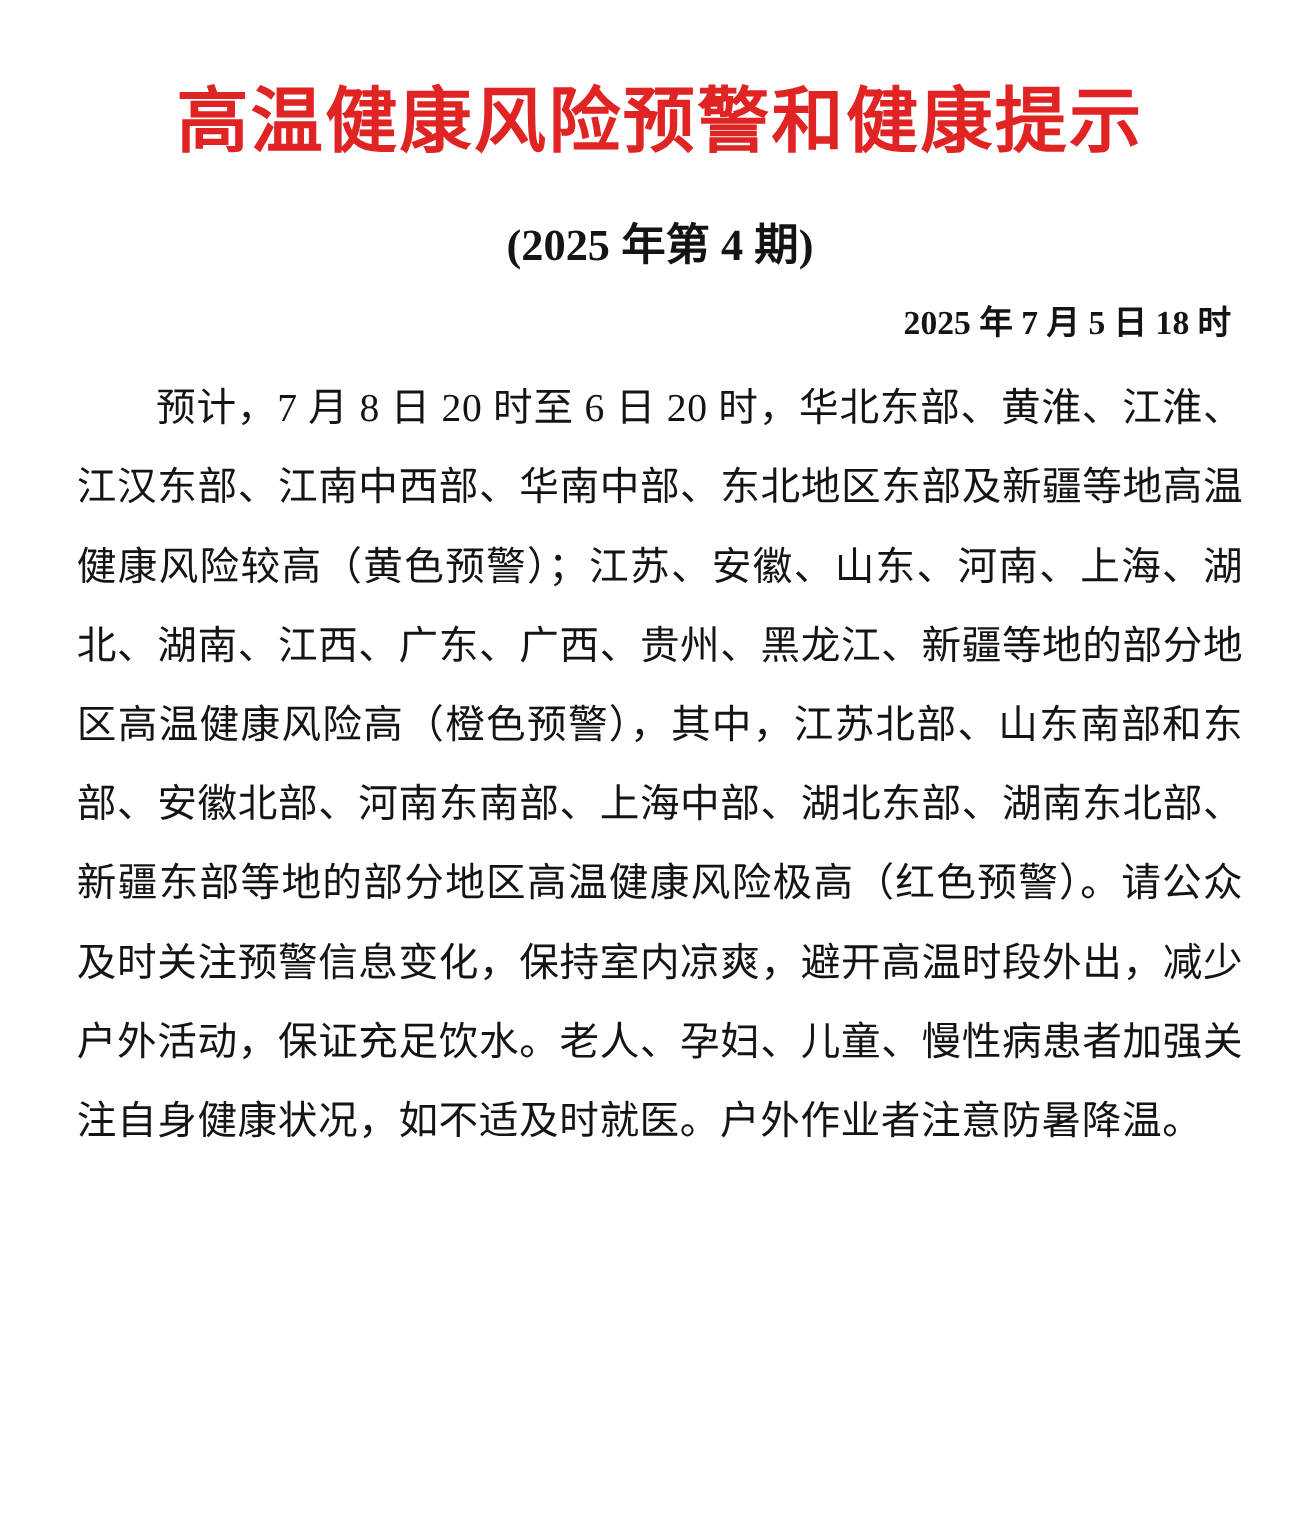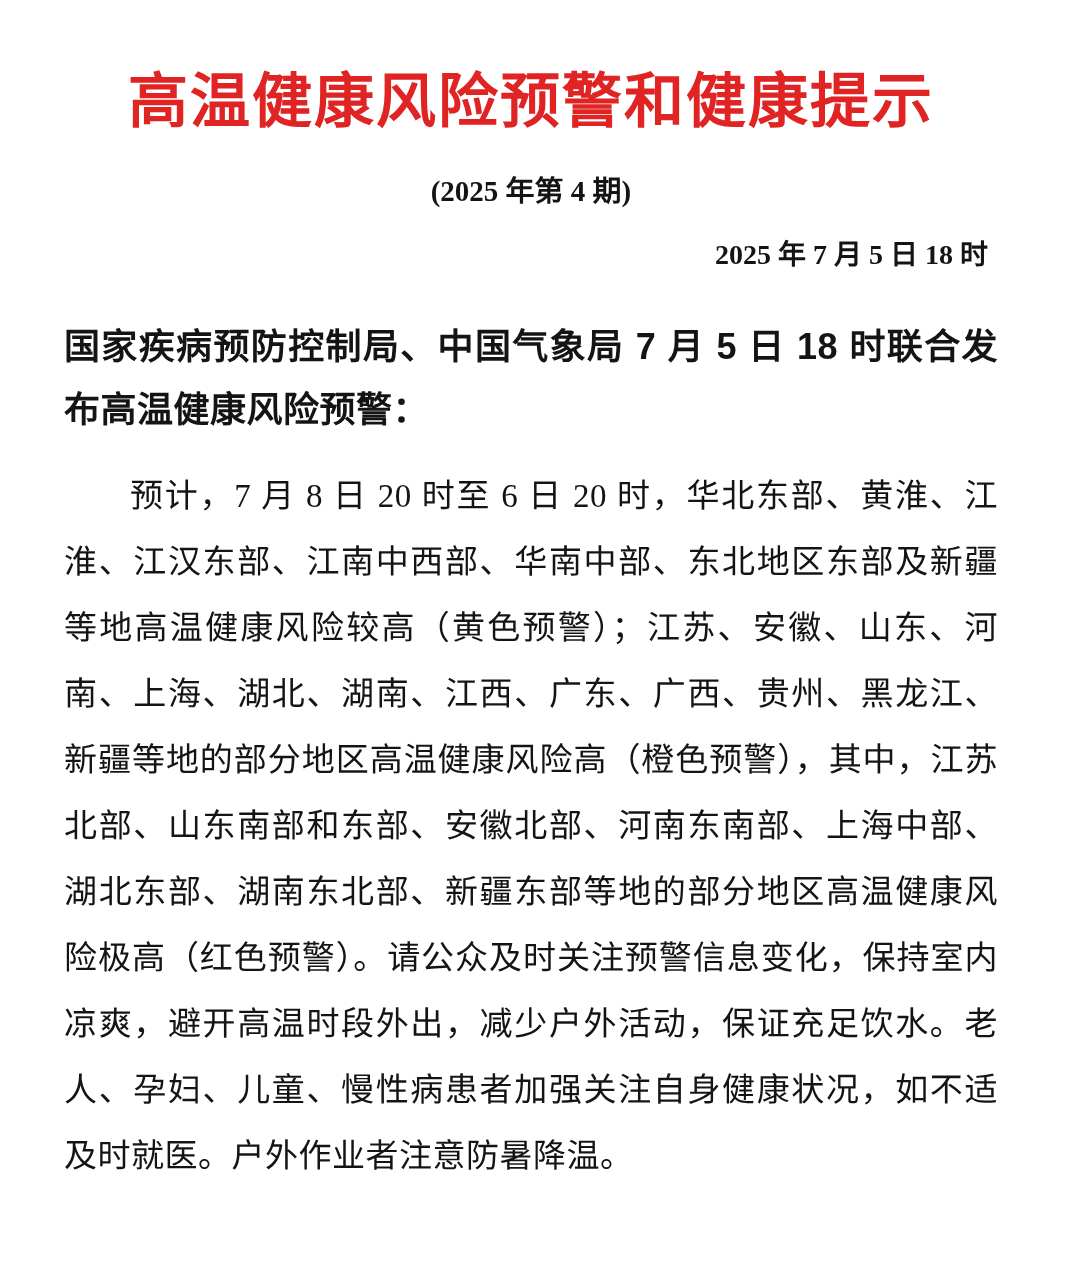--- a/index.html
+++ b/index.html
@@ -11,36 +11,36 @@
     height: 1283px;
     background: #ffffff;
     font-family: "Liberation Serif", serif;
     color: #141414;
     overflow: hidden;
   }
   .page {
     box-sizing: border-box;
     width: 1080px;
     height: 1283px;
-    padding: 58px 82px 0 64px;
+    padding: 58px 44px 0 64px;
   }
   .doc-title {
     margin: 0;
     text-align: center;
     font-family: "Liberation Sans", sans-serif;
     font-weight: bold;
     font-size: 60px;
     line-height: 88px;
     letter-spacing: 2px;
   }
   .issue-line {
-    margin-top: 25px;
+    margin-top: 40px;
     text-align: center;
     font-weight: bold;
-    font-size: 29px;
+    font-size: 37px;
     line-height: 40px;
   }
   .datetime-line {
     margin-top: 28px;
     text-align: right;
     font-weight: bold;
     font-size: 28px;
     line-height: 32px;
     padding-right: 10px;
   }
@@ -65,16 +65,15 @@
 </head>
 <body>
 
 <div class="page">
   <h1 class="doc-title" style="color: rgb(224, 36, 36);">高温健康风险预警和健康提示</h1>
 
   <div class="issue-line">(2025 年第 4 期)</div>
 
   <div class="datetime-line">2025 年 7 月 5 日 18 时</div>
 
-  <div class="lead-paragraph">国家疾病预防控制局、中国气象局 7 月 5 日 18 时联合发布高温健康风险预警：</div>
 
   <div class="body-paragraph">预计，7 月 8 日 20 时至 6 日 20 时，华北东部、黄淮、江淮、江汉东部、江南中西部、华南中部、东北地区东部及新疆等地高温健康风险较高（黄色预警）；江苏、安徽、山东、河南、上海、湖北、湖南、江西、广东、广西、贵州、黑龙江、新疆等地的部分地区高温健康风险高（橙色预警），其中，江苏北部、山东南部和东部、安徽北部、河南东南部、上海中部、湖北东部、湖南东北部、新疆东部等地的部分地区高温健康风险极高（红色预警）。请公众及时关注预警信息变化，保持室内凉爽，避开高温时段外出，减少户外活动，保证充足饮水。老人、孕妇、儿童、慢性病患者加强关注自身健康状况，如不适及时就医。户外作业者注意防暑降温。</div>
 </div>
 
 </body></html>

